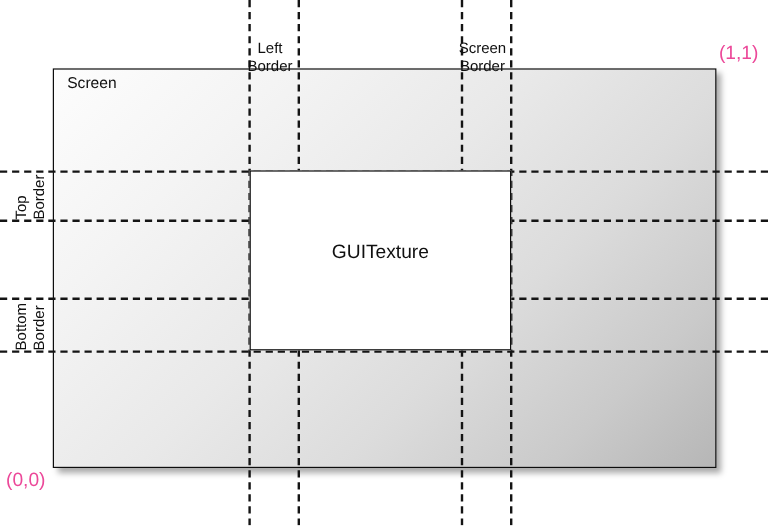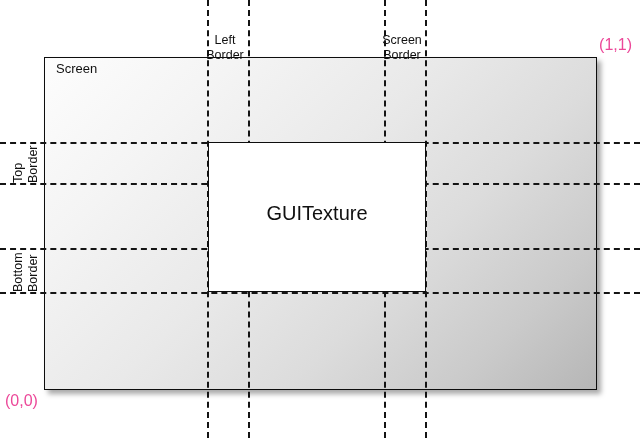--- a/index.html
+++ b/index.html
@@ -79,21 +79,21 @@
     border: 1.5px solid #0d0d0d;
     box-sizing: border-box;
     z-index: 5;
   }
   #guitexture-label {
     position: absolute;
     left: 208px;
     top: 202px;
     width: 218px;
     text-align: center;
-    font-size: 20px;
+    font-size: 16px;
     color: #101010;
     z-index: 7;
     white-space: nowrap;
   }
 
   
   .coord {
     position: absolute;
     font-size: 16px;
     color: #ec4899;

